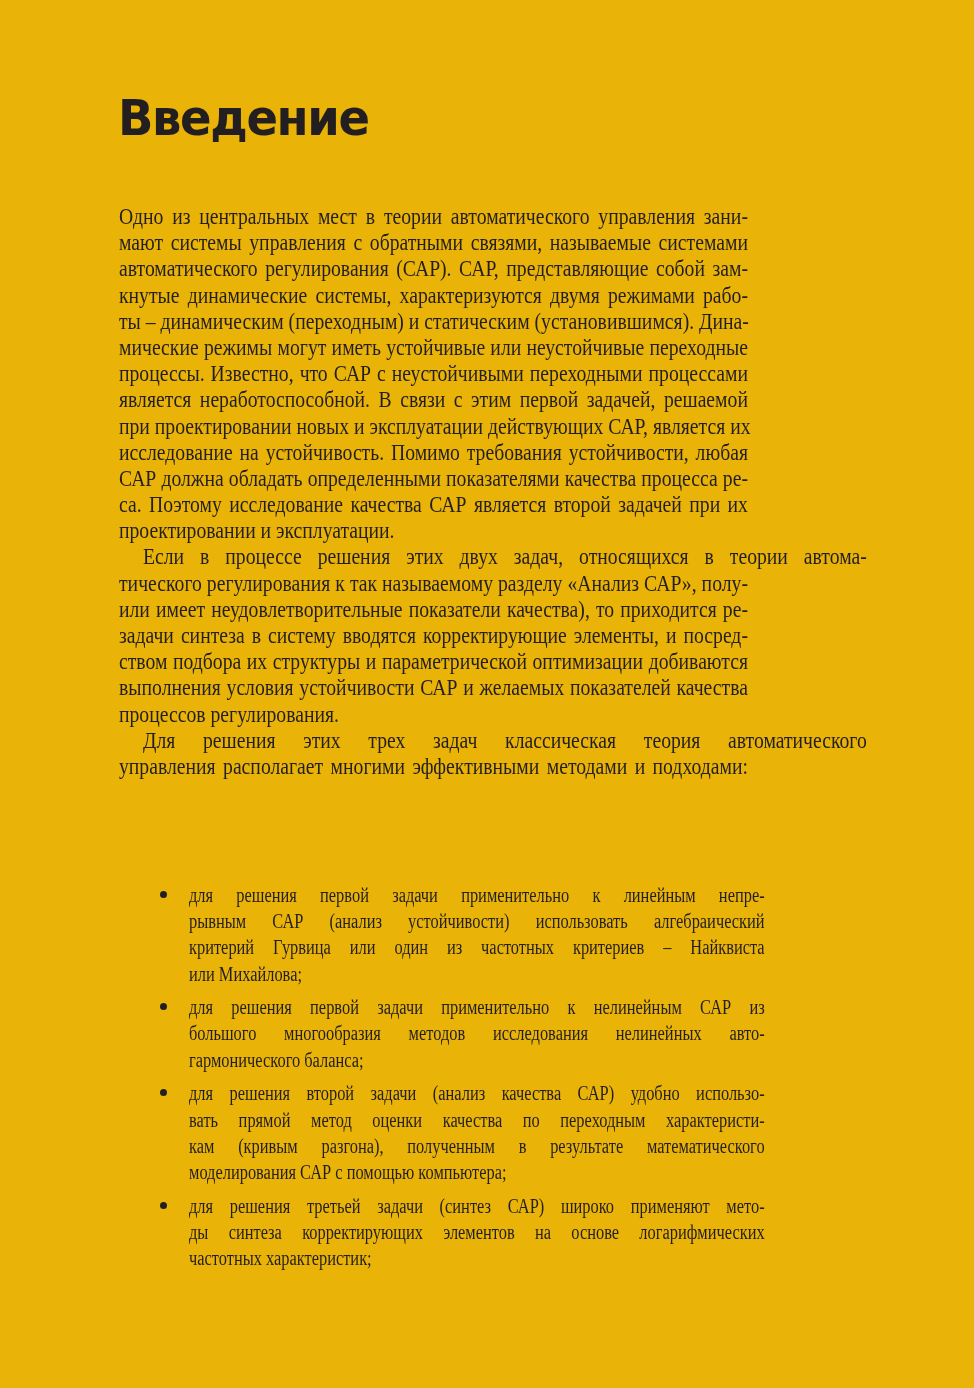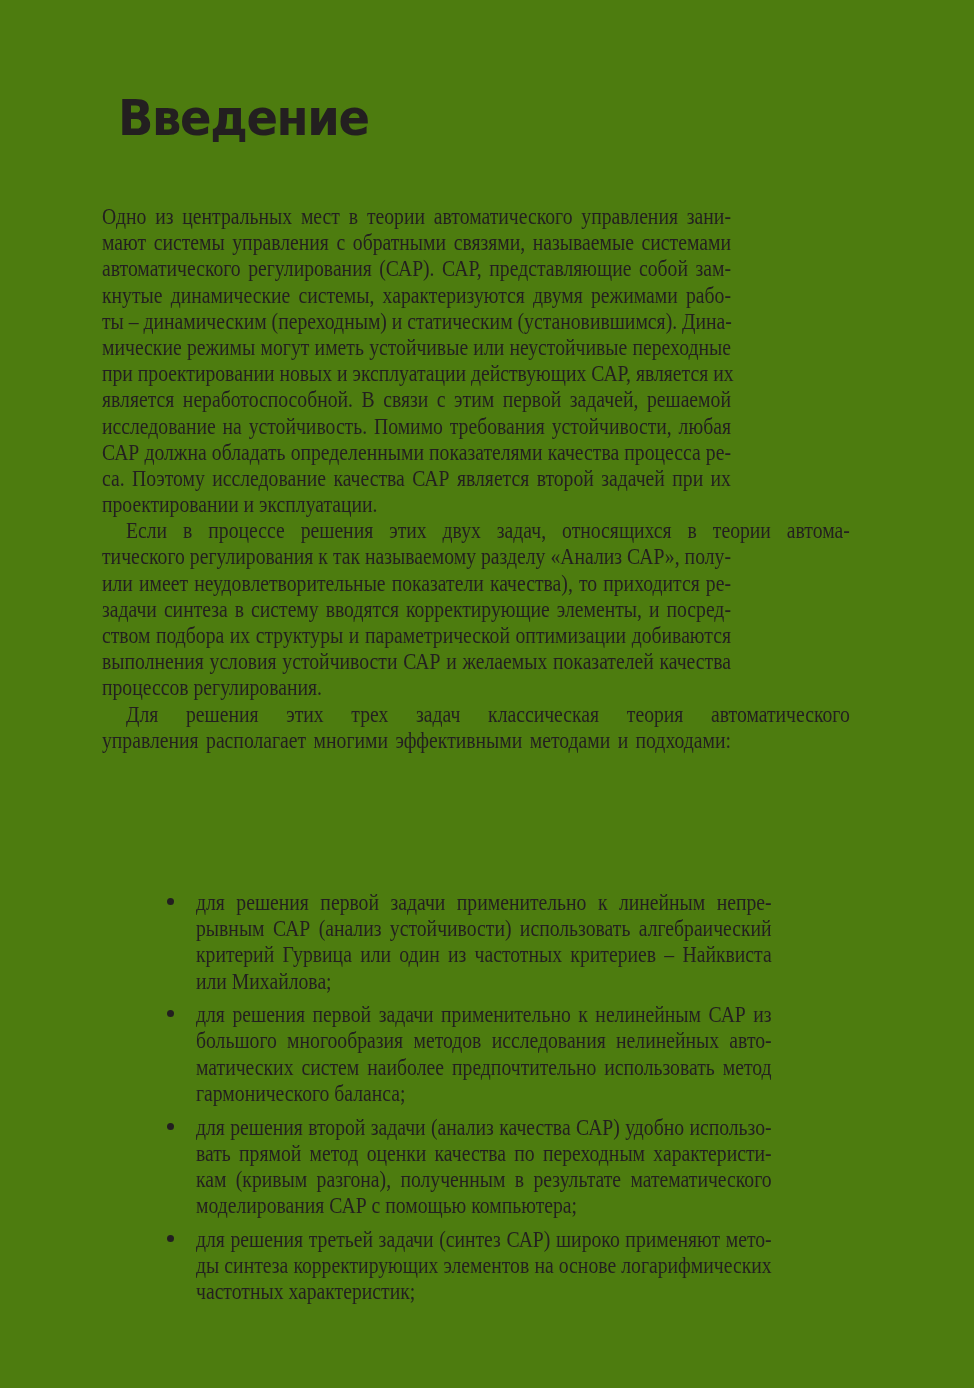--- a/index.html
+++ b/index.html
@@ -12,39 +12,39 @@
       height: 1388px;
       position: relative;
       overflow: hidden;
       color: #231f20;
     }
     .page {
       position: absolute;
       left: 0; top: 0;
       width: 974px;
       height: 1388px;
-      background: #4d7c0f;
+      background: #eab308;
     }
     .title {
       position: absolute;
       left: 118px;
       top: 88px;
       margin: 0;
       font-family: "DejaVu Sans", sans-serif;
       font-weight: bold;
       font-size: 50px;
       line-height: 60px;
       letter-spacing: -1.5px;
       color: #231f20;
       transform: scaleX(0.93);
       transform-origin: left center;
     }
     .body-text {
       position: absolute;
-      left: 102px;
+      left: 119px;
       top: 203px;
       width: 767px;
       font-family: "Liberation Serif", serif;
       font-size: 24px;
       color: #231f20;
     }
     .line {
       display: block;
       height: 26.2px;
       line-height: 26.2px;
@@ -68,25 +68,25 @@
     }
     .para {
       display: block;
       margin: 0;
     }
     .bullets {
       position: absolute;
       left: 118px;
       top: 876px;
       width: 767px;
-      margin: 13px;
+      margin: 6px;
       padding: 0;
       list-style: none;
       font-family: "Liberation Serif", serif;
-      font-size: 24px;
+      font-size: 20px;
       color: #231f20;
     }
     .bullet-item {
       position: relative;
       padding-left: 65px;
       margin: 0 0 7.5px 0;
     }
     .bullet-dot {
       position: absolute;
       left: 36px;
@@ -117,22 +117,23 @@
 
   <div class="body-text">
 
     <div class="para">
       <div class="line"><span class="sq">Одно из центральных мест в теории автоматического управления зани-</span></div>
       <div class="line"><span class="sq">мают системы управления с обратными связями, называемые системами</span></div>
       <div class="line"><span class="sq">автоматического регулирования (САР). САР, представляющие собой зам-</span></div>
       <div class="line"><span class="sq">кнутые динамические системы, характеризуются двумя режимами рабо-</span></div>
       <div class="line"><span class="sq">ты – динамическим (переходным) и статическим (установившимся). Дина-</span></div>
       <div class="line"><span class="sq">мические режимы могут иметь устойчивые или неустойчивые переходные</span></div>
+      <div class="line"><span class="sq">процессы. Известно, что САР с неустойчивыми переходными процессами</span></div>
+      <div class="line"><span class="sq">является неработоспособной. В связи с этим первой задачей, решаемой</span></div>
       <div class="line"><span class="sq">при проектировании новых и эксплуатации действующих САР, является их</span></div>
-      <div class="line"><span class="sq">является неработоспособной. В связи с этим первой задачей, решаемой</span></div>
       <div class="line"><span class="sq">исследование на устойчивость. Помимо требования устойчивости, любая</span></div>
       <div class="line"><span class="sq">САР должна обладать определенными показателями качества процесса ре-</span></div>
       <div class="line"><span class="sq">са. Поэтому исследование качества САР является второй задачей при их</span></div>
       <div class="line last"><span class="sq" style="text-align:left;text-align-last:left;">проектировании и эксплуатации.</span></div>
     </div>
 
     <div class="para">
       <div class="line indent"><span class="sq" style="width:118.8%;">Если в процессе решения этих двух задач, относящихся в теории автома-</span></div>
       <div class="line"><span class="sq">тического регулирования к так называемому разделу «Анализ САР», полу-</span></div>
       <div class="line"><span class="sq">или имеет неудовлетворительные показатели качества), то приходится ре-</span></div>
@@ -156,21 +157,20 @@
         <div class="line"><span class="sq">рывным САР (анализ устойчивости) использовать алгебраический</span></div>
         <div class="line"><span class="sq">критерий Гурвица или один из частотных критериев – Найквиста</span></div>
         <div class="line last"><span class="sq" style="text-align:left;text-align-last:left;">или Михайлова;</span></div>
       </div>
     </li>
     <li class="bullet-item">
       <span class="bullet-dot"></span>
       <div class="bullet-lines">
         <div class="line"><span class="sq">для решения первой задачи применительно к нелинейным САР из</span></div>
         <div class="line"><span class="sq">большого многообразия методов исследования нелинейных авто-</span></div>
-        <div class="line"><span class="sq">матических систем наиболее предпочтительно использовать метод</span></div>
         <div class="line last"><span class="sq" style="text-align:left;text-align-last:left;">гармонического баланса;</span></div>
       </div>
     </li>
     <li class="bullet-item">
       <span class="bullet-dot"></span>
       <div class="bullet-lines">
         <div class="line"><span class="sq">для решения второй задачи (анализ качества САР) удобно использо-</span></div>
         <div class="line"><span class="sq">вать прямой метод оценки качества по переходным характеристи-</span></div>
         <div class="line"><span class="sq">кам (кривым разгона), полученным в результате математического</span></div>
         <div class="line last"><span class="sq" style="text-align:left;text-align-last:left;">моделирования САР с помощью компьютера;</span></div>

